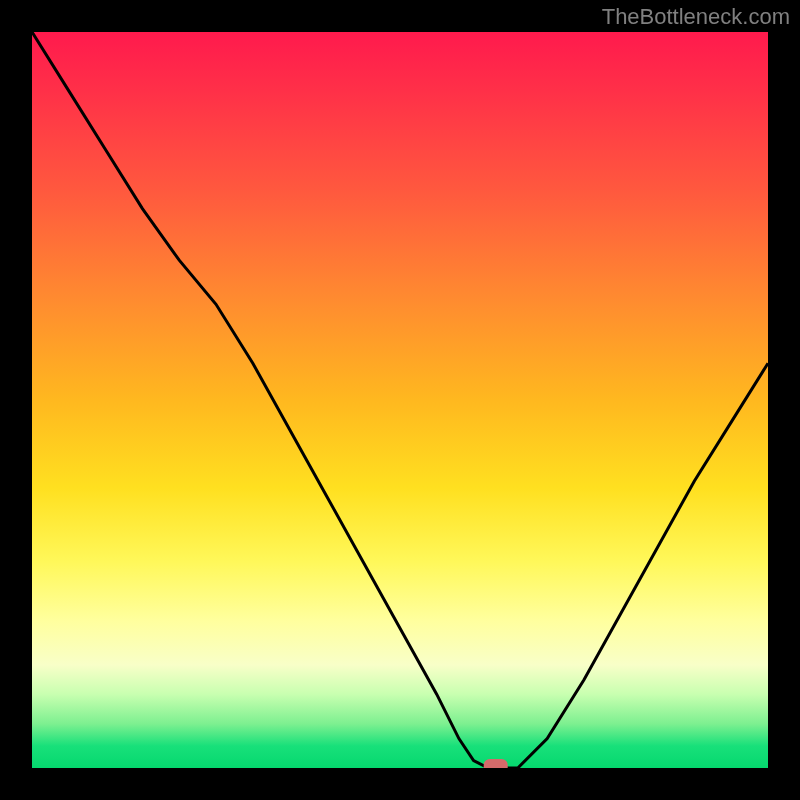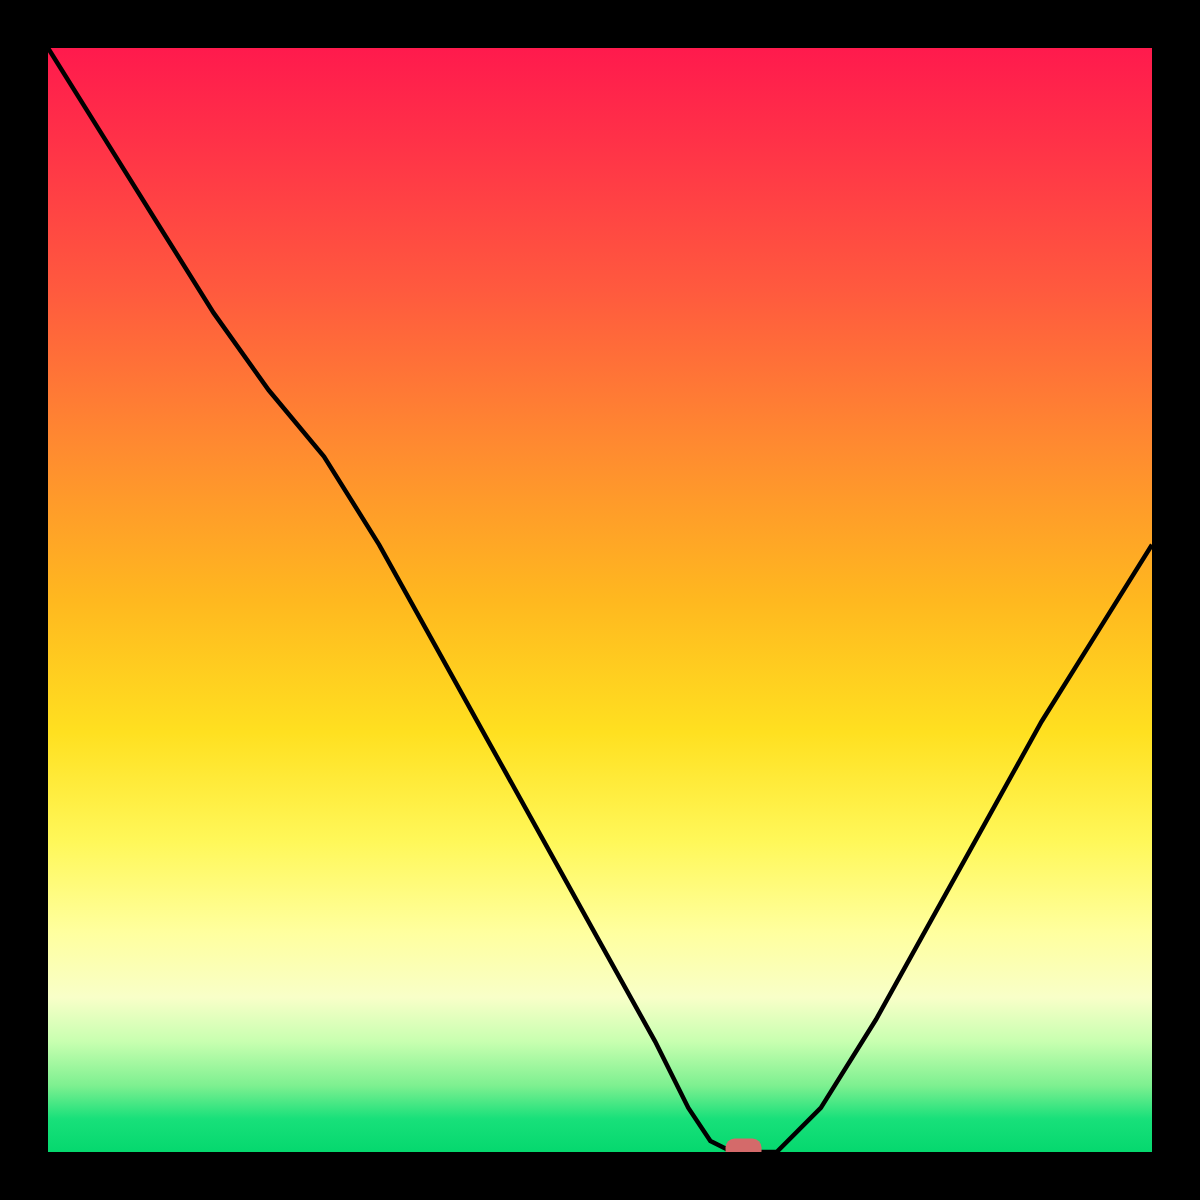--- a/index.html
+++ b/index.html
@@ -64,20 +64,21 @@
   .marker {
     fill: #d46a6a;
     stroke: none;
   }
 </style>
 </head>
 <body>
 
 <div class="container">
 
+  <div class="watermark">TheBottleneck.com</div>
 
   <div class="plot-area">
     <svg class="curve-svg" viewBox="0 0 736 736" preserveAspectRatio="none">
       <path id="curve" class="curve-path" d="M0.0 0.0 L36.8 58.9 L73.6 117.8 L110.4 176.6 L147.2 228.2 L184.0 272.3 L220.8 331.2 L257.6 397.4 L294.4 463.7 L331.2 529.9 L368.0 596.2 L404.8 662.4 L426.9 706.6 L441.6 728.6 L456.3 736.0 L471.0 736.0 L485.8 736.0 L515.2 706.6 L552.0 647.7 L588.8 581.4 L625.6 515.2 L662.4 449.0 L699.2 390.1 L736.0 331.2"></path>
       <rect id="min-marker" class="marker" rx="6" ry="6" width="24" height="14" x="451.7" y="727.0"></rect>
     </svg>
   </div>
 
 </div>
 

